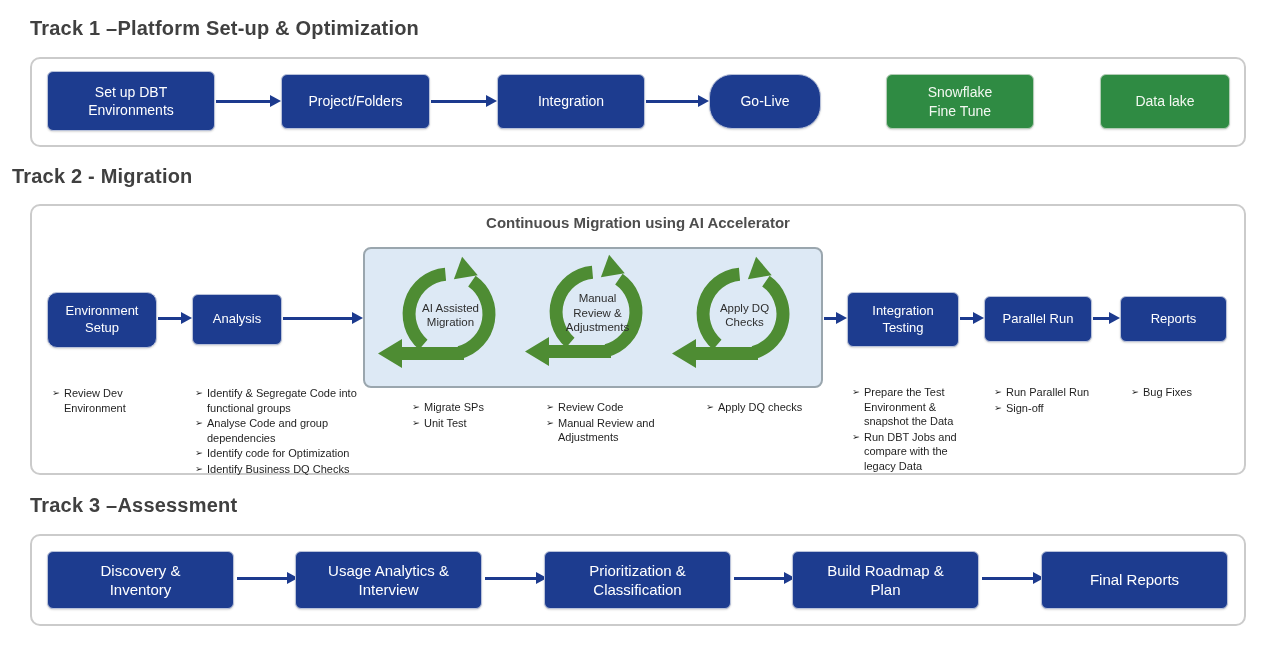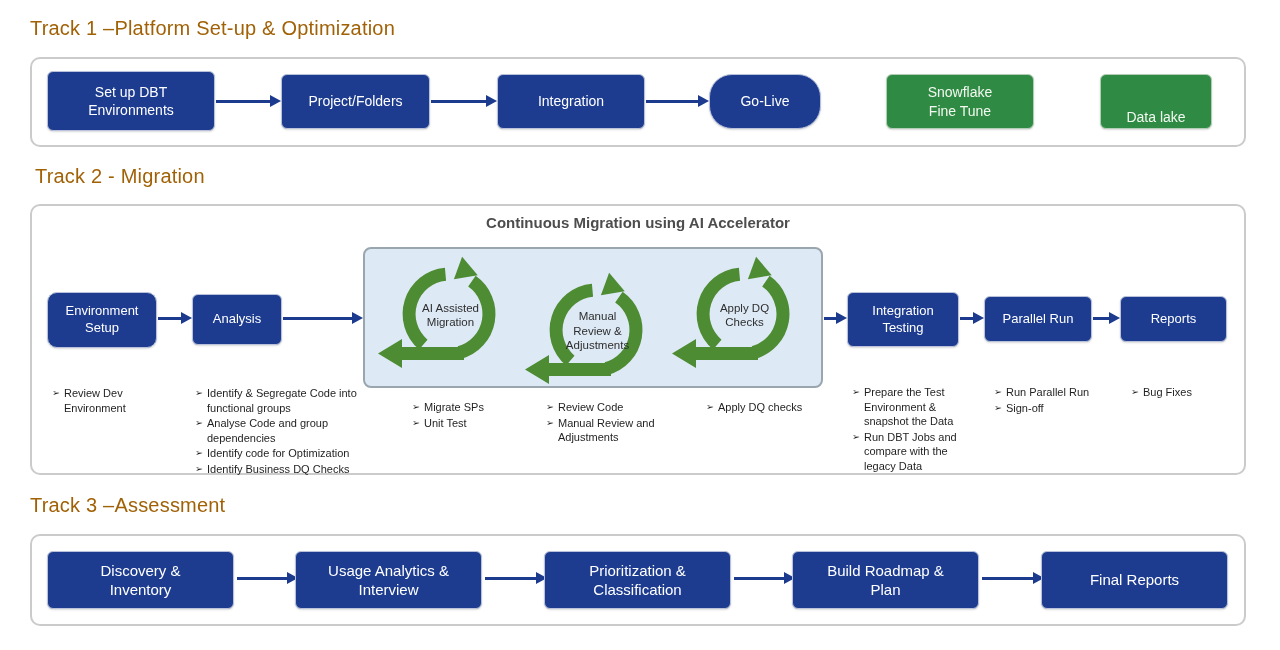--- a/index.html
+++ b/index.html
@@ -1,18 +1,18 @@
 <!DOCTYPE html>
 <html><head>
 <meta charset="utf-8">
 <style>
   html,body{margin:0;padding:0;background:#fff;}
   #canvas{position:relative;width:1280px;height:650px;background:#ffffff;
           font-family:"Liberation Sans","DejaVu Sans",sans-serif;overflow:hidden;}
-  .track-title{position:absolute;font-size:20px;font-weight:400;color:#a16207;letter-spacing:.2px;}
+  .track-title{position:absolute;font-size:20px;font-weight:700;color:#404040;letter-spacing:.2px;}
   .panel{position:absolute;border:2px solid #cbcbcb;border-radius:10px;background:#fff;box-sizing:border-box;}
   .box{position:absolute;display:flex;align-items:center;justify-content:center;text-align:center;
        color:#fff;border-radius:6px;box-sizing:border-box;line-height:1.3;padding:2px 8px;}
   .box span{white-space:pre-line;}
   .blue{background:#1d3c8f;border:1px solid #b9c2da;box-shadow:0 1px 2px rgba(0,0,0,.15);}
   .green{background:#2f8b43;border:1px solid #b3cdb6;color:#f3f8f1;box-shadow:0 1px 2px rgba(0,0,0,.15);}
   .f14{font-size:14px;} .f13{font-size:13px;} .f15{font-size:15px;}
   .harrow{position:absolute;height:3px;background:#1c3a8e;}
   .harrow::after{content:"";position:absolute;right:-10px;top:-5px;width:0;height:0;
        border-left:11px solid #1c3a8e;border-top:6.5px solid transparent;border-bottom:6.5px solid transparent;}
@@ -50,42 +50,42 @@
       <span>Integration</span>
     </div>
   <div class="harrow" style="left:646px;top:100px;width:53px;"></div>
   <div class="box blue f14" style="left:709px;top:74px;width:112px;height:55px;border-radius:23px;">
       <span>Go-Live</span>
     </div>
   <div class="box green f14" style="left:886px;top:74px;width:148px;height:55px;">
       <span>Snowflake
 Fine Tune</span>
     </div>
-  <div class="box green f14" style="left:1100px;top:74px;width:112px;height:55px;align-items:flex-end;">
+  <div class="box green f14" style="left:1100px;top:74px;width:130px;height:55px;">
       <span>Data lake</span>
     </div>
 
-  <div class="track-title" style="left:35px;top:165px;">Track 2 - Migration</div>
+  <div class="track-title" style="left:12px;top:165px;">Track 2 - Migration</div>
   <div class="panel" style="left:30px;top:204px;width:1216px;height:271px;"></div>
   <div class="accel-title">Continuous Migration using AI Accelerator</div>
   <div class="aibox"></div>
 
   <div class="cycle" style="left:374px;top:252px;">
     <svg width="153" height="136" viewBox="0 0 153 136">
       <path d="M 71.5 22.2 A 40 40 0 0 0 49.3 92.6" stroke="#4e8c33" stroke-width="13" fill="none"></path>
       <path d="M 97.9 29.2 A 40 40 0 0 1 85.4 100.6" stroke="#4e8c33" stroke-width="13" fill="none"></path>
       <polygon points="0,-12 0,12 21,0" fill="#4e8c33" transform="translate(84,16) rotate(20)"></polygon>
       <polygon points="90,95 90,108 28,108 28,116 4,101.5 28,87 28,95" fill="#4e8c33"></polygon>
     </svg>
     <div class="cycle-label">
         <span>AI Assisted
 Migration</span>
       </div>
   </div>
-  <div class="cycle" style="left:521px;top:268px;">
+  <div class="cycle" style="left:521px;top:250px;">
     <svg width="153" height="136" viewBox="0 0 153 136">
       <path d="M 71.5 22.2 A 40 40 0 0 0 49.3 92.6" stroke="#4e8c33" stroke-width="13" fill="none"></path>
       <path d="M 97.9 29.2 A 40 40 0 0 1 85.4 100.6" stroke="#4e8c33" stroke-width="13" fill="none"></path>
       <polygon points="0,-12 0,12 21,0" fill="#4e8c33" transform="translate(84,16) rotate(20)"></polygon>
       <polygon points="90,95 90,108 28,108 28,116 4,101.5 28,87 28,95" fill="#4e8c33"></polygon>
     </svg>
     <div class="cycle-label">
         <span>Manual
 Review &amp;
 Adjustments</span>

